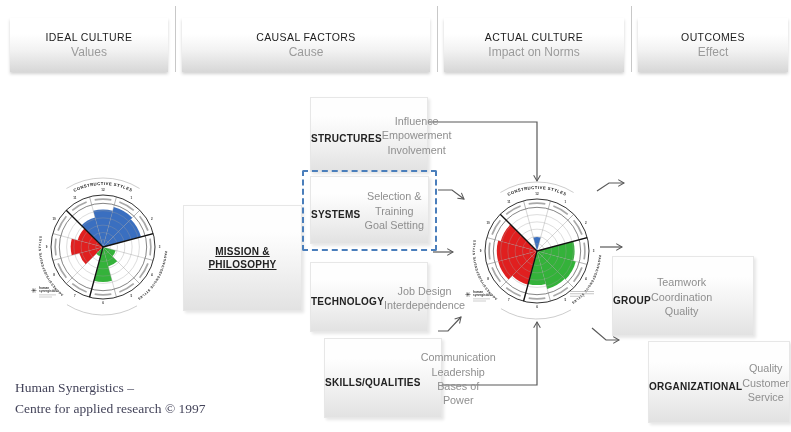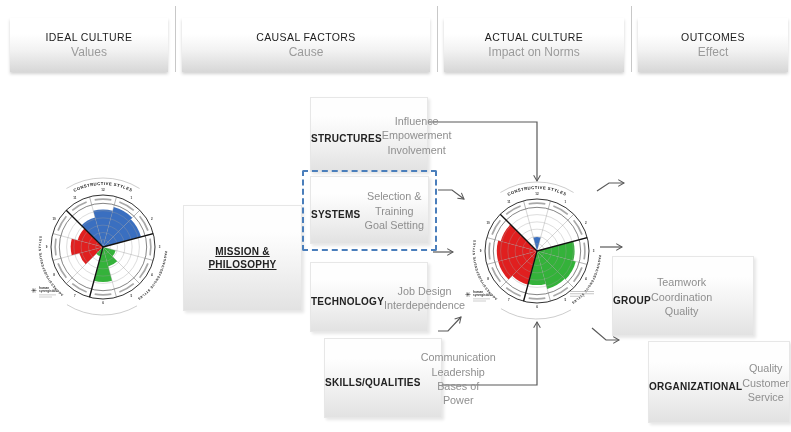--- a/index.html
+++ b/index.html
@@ -294,14 +294,18 @@
   </div>
 
   <div class="box" style="left:648px;top:341px;width:140px;height:80px;">
     <div class="t">ORGANIZATIONAL</div>
     <div class="items">
         <div>Quality</div>
         <div>Customer Service</div>
       </div>
   </div>
 
+  <div class="footer">
+    <div>Human Synergistics –</div>
+    <div>Centre for applied research © 1997</div>
+  </div>
 
 </div>
 
 </body></html>

